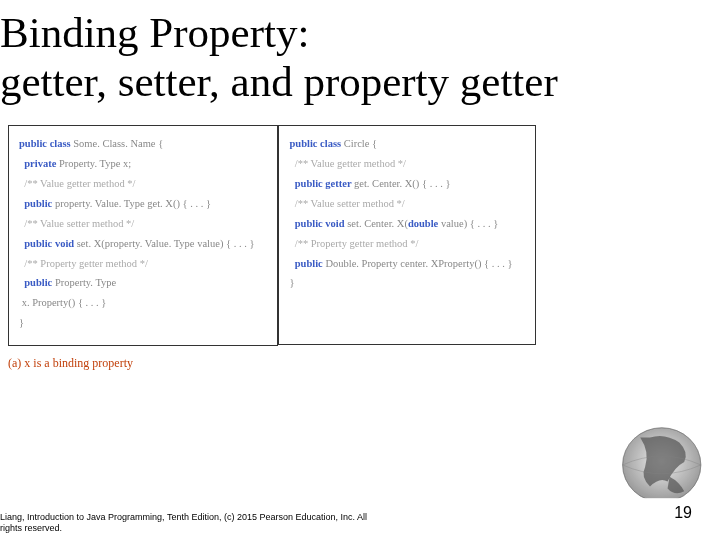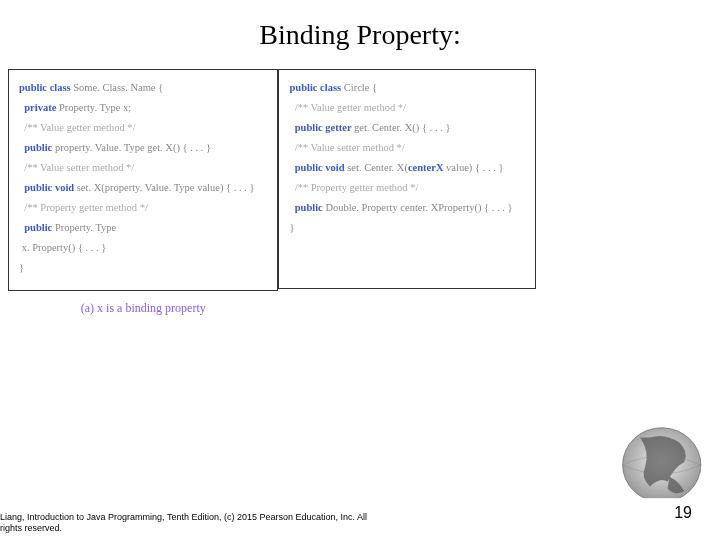--- a/index.html
+++ b/index.html
@@ -1,35 +1,36 @@
 <!DOCTYPE html>
 <html><head>
 <meta charset="utf-8">
 <style>
   * { box-sizing: border-box; margin: 0; padding: 0; }
   html, body { width: 720px; height: 540px; background: #fff; font-family: "Times New Roman", serif; }
   .slide { position: relative; width: 720px; height: 540px; }
-  .title { text-align: center; font-size: 28px; line-height: 1.15; padding-top: 19px; color: #000; }
+  .title { font-size: 43px; line-height: 1.15; padding-top: 8px; color: #000; }
   .panels { display: flex; margin: 18px 8px 0 8px; gap: 0; }
   .panel { flex: 1; border: 1px solid #333; padding: 8px 23px 12px 10px; font-family: Liberation Serif, serif; font-size: 10.5px; color: #aaa; line-height: 1.9; min-height: 220px; }
   .kw { color: #3a5bc4; font-weight: bold; }
   .id { color: #888; }
-  .caption { text-align: center; font-family: "Times New Roman", serif; font-size: 12px; color: #8b5cf6; margin-top: 10px; }
+  .caption { font-family: "Times New Roman", serif; font-size: 12px; color: #c2410c; margin-top: 10px; }
   .footer { position: absolute; bottom: 6px; left: 0; right: 0; text-align: left; font-family: Arial, sans-serif; font-size: 9px; color: #000; line-height: 1.2; }
   .pagenum { position: absolute; right: 28px; bottom: 18px; font-family: Arial, sans-serif; font-size: 16px; color: #000; }
   .globe { position: absolute; right: 10px; bottom: 34px; width: 120px; height: 88px; opacity: 0.92; }
   .codeblock { white-space: pre; }
 </style>
 </head>
 <body>
 
 <div class="slide">
 
   <div class="title">
     <span>Binding Property:</span><br>
+    <span>getter, setter, and property getter</span>
   </div>
 
   <div class="panels">
 
     <div>
       <div class="panel">
         <div class="codeblock"><span class="kw">public class </span><span class="id">Some. Class. Name {</span></div>
         <div class="codeblock">  <span class="kw">private </span><span class="id">Property. Type x;</span></div>
         <div class="codeblock">  <span>/** Value getter method */</span></div>
         <div class="codeblock">  <span class="kw">public </span><span class="id">property. Value. Type get. X() { . . . }</span></div>
@@ -42,21 +43,21 @@
       </div>
       <div class="caption">(a) x is a binding property</div>
     </div>
 
     <div>
       <div class="panel">
         <div class="codeblock"><span class="kw">public class </span><span class="id">Circle {</span></div>
         <div class="codeblock">  <span>/** Value getter method */</span></div>
         <div class="codeblock">  <span class="kw">public getter </span><span class="id">get. Center. X() { . . . }</span></div>
         <div class="codeblock">  <span>/** Value setter method */</span></div>
-        <div class="codeblock">  <span class="kw">public void </span><span class="id">set. Center. X(</span><span class="kw">centerX </span><span class="id">value) { . . . }</span></div>
+        <div class="codeblock">  <span class="kw">public void </span><span class="id">set. Center. X(</span><span class="kw">double </span><span class="id">value) { . . . }</span></div>
         <div class="codeblock">  <span>/** Property getter method */</span></div>
         <div class="codeblock">  <span class="kw">public </span><span class="id">Double. Property center. XProperty() { . . . }</span></div>
         <div class="codeblock id">}</div>
       </div>
     </div>
 
   </div>
 
   <svg class="globe" viewBox="0 0 120 90">
     <defs>

